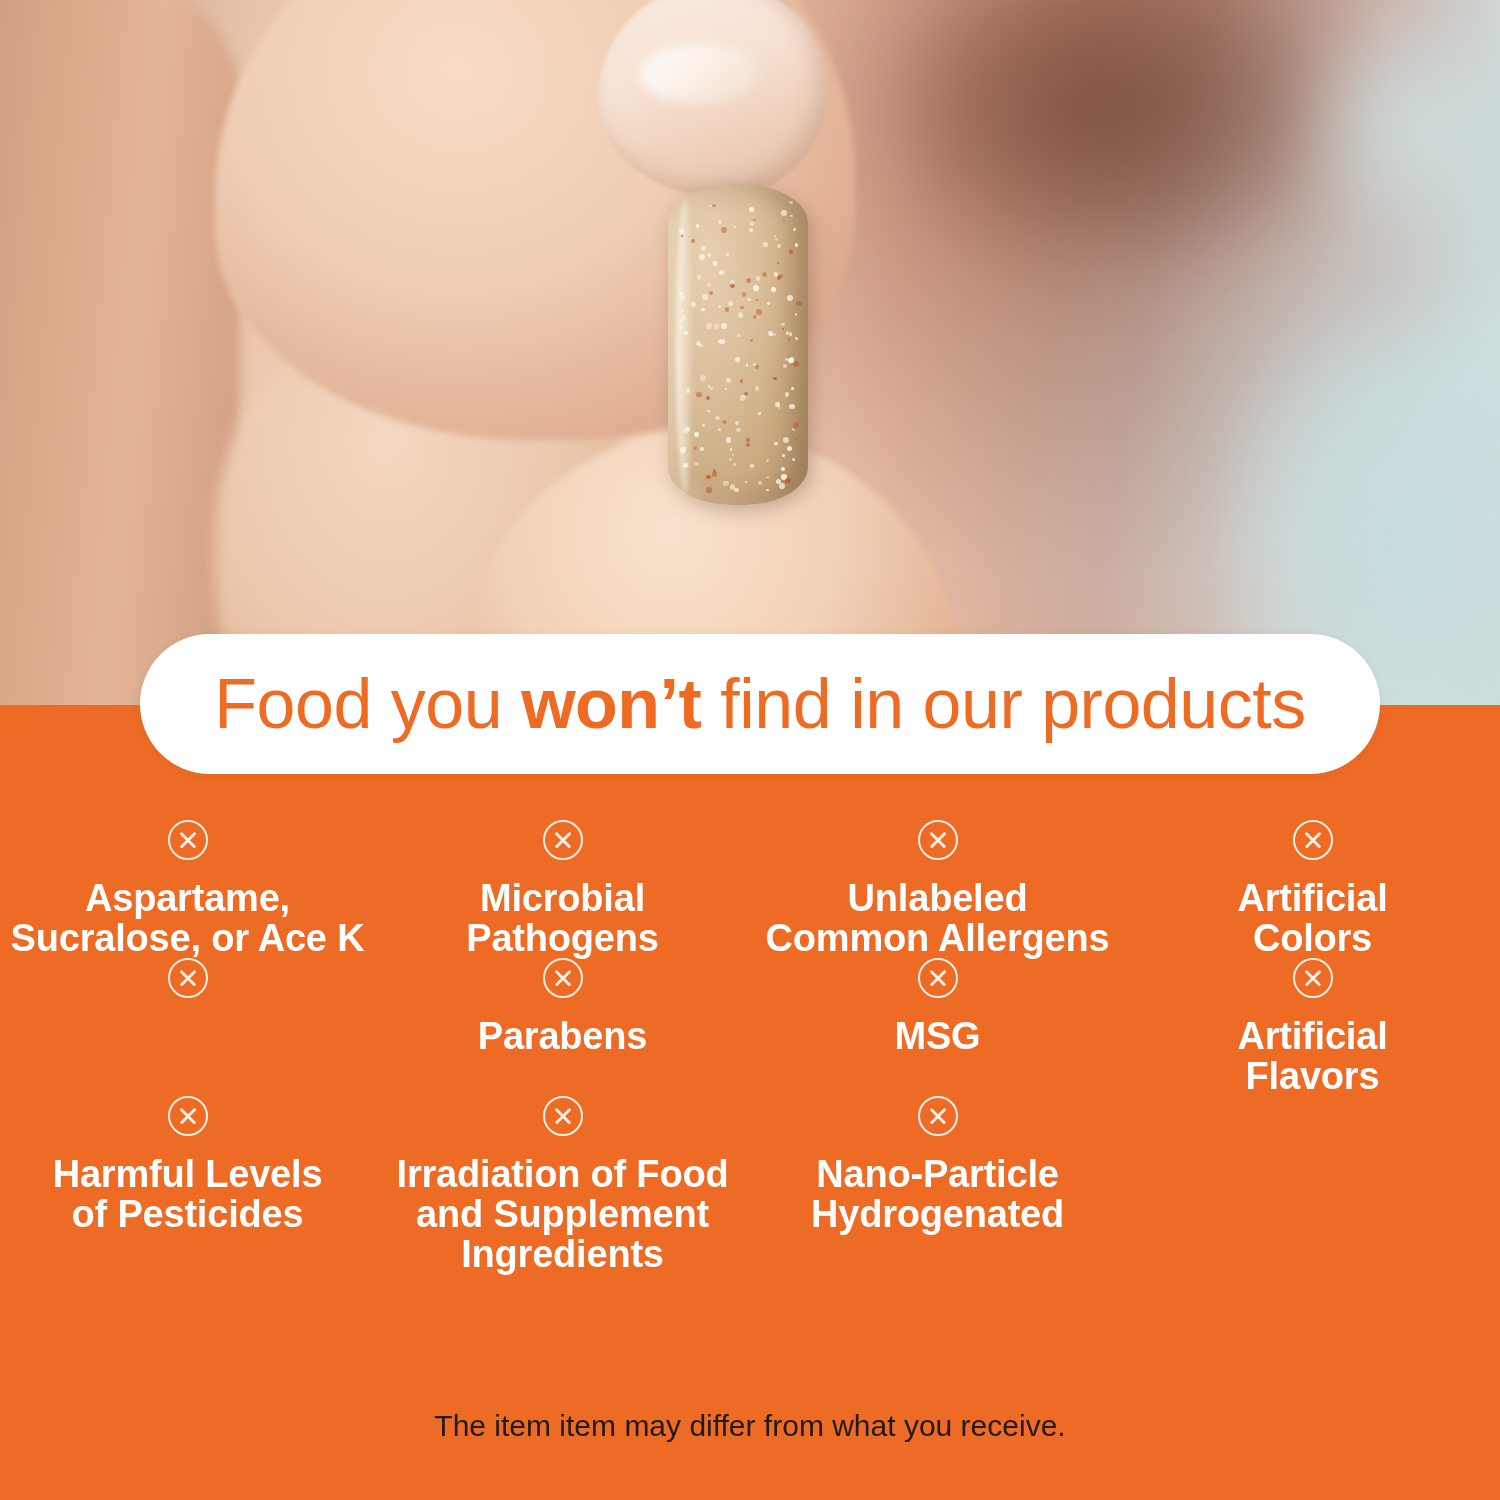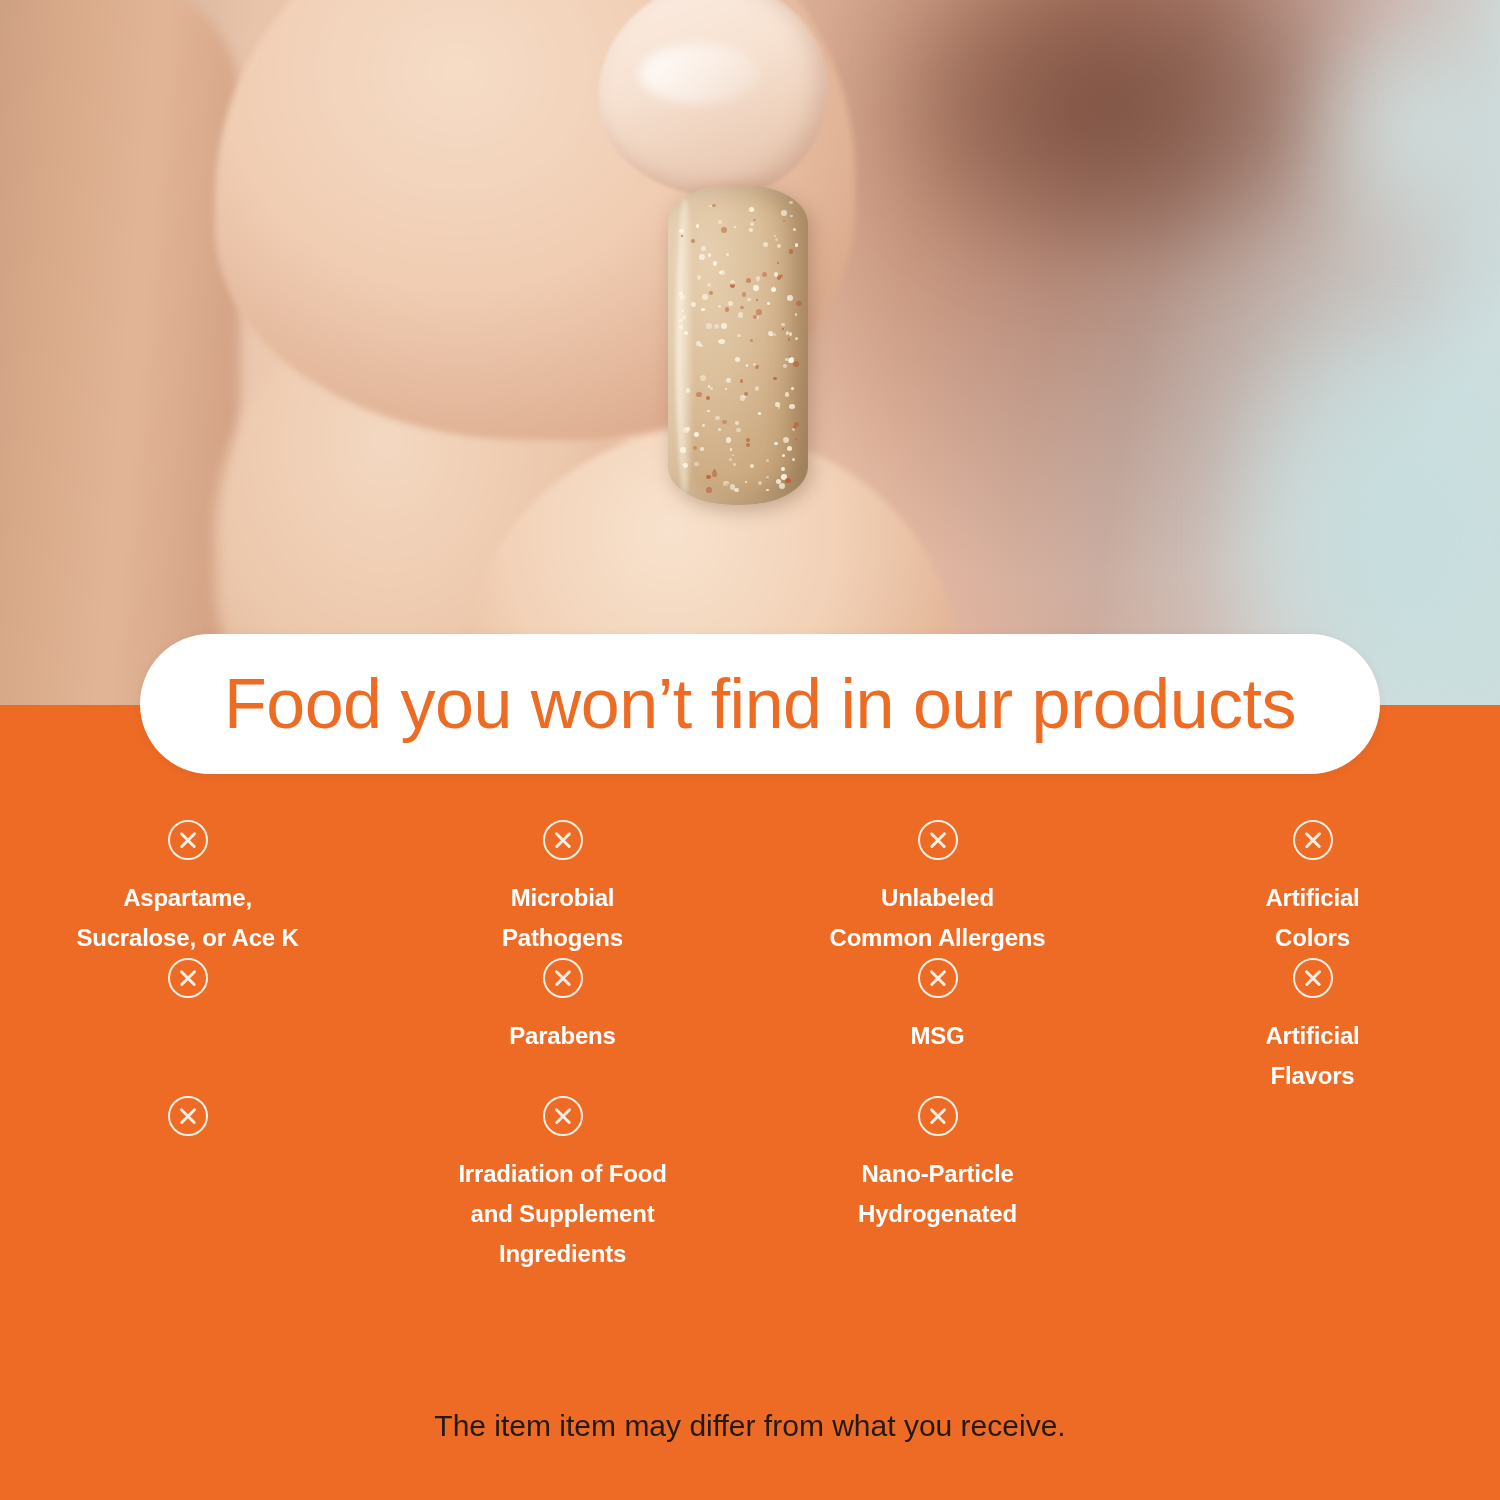--- a/index.html
+++ b/index.html
@@ -127,21 +127,21 @@
     box-shadow:0 2px 10px rgba(120,70,40,0.08);
   }
   .title-text {
     color:#EE6B24;
     font-size:70px;
     line-height:1;
     letter-spacing:-0.5px;
     white-space:nowrap;
     font-weight:400;
   }
-  .title-text .bold { font-weight:400; }
+  .title-text .bold { font-weight:700; }
 
   
   .grid {
     position:absolute; left:0px; top:820px; width:1500px;
     display:grid;
     grid-template-columns:repeat(4, 375px);
     grid-auto-rows:auto;
     row-gap:0px;
   }
   .cell {
@@ -161,21 +161,21 @@
     left:50%; top:50%;
     width:21px; height:2.6px;
     background:#FBEFE4;
     border-radius:2px;
   }
   .x-icon::before { transform:translate(-50%,-50%) rotate(45deg); }
   .x-icon::after  { transform:translate(-50%,-50%) rotate(-45deg); }
 
   .cell-label {
     color:#FFFFFF;
-    font-size:24px;
+    font-size:38px;
     font-weight:700;
     line-height:40px;
     text-align:center;
     white-space:pre-line;
     letter-spacing:-0.2px;
   }
 
   
   .footer-note {
     position:absolute; left:0; top:1409px; width:1500px;
@@ -420,20 +420,22 @@
       <div class="cell-label">MSG</div>
     </div>
     <div class="cell row-2">
       <div class="x-icon"></div>
       <div class="cell-label">Artificial
 Flavors</div>
     </div>
 
     <div class="cell row-3">
       <div class="x-icon"></div>
+      <div class="cell-label">Harmful Levels
+of Pesticides</div>
     </div>
     <div class="cell row-3">
       <div class="x-icon"></div>
       <div class="cell-label">Irradiation of Food
 and Supplement
 Ingredients</div>
     </div>
     <div class="cell row-3">
       <div class="x-icon"></div>
       <div class="cell-label">Nano-Particle

